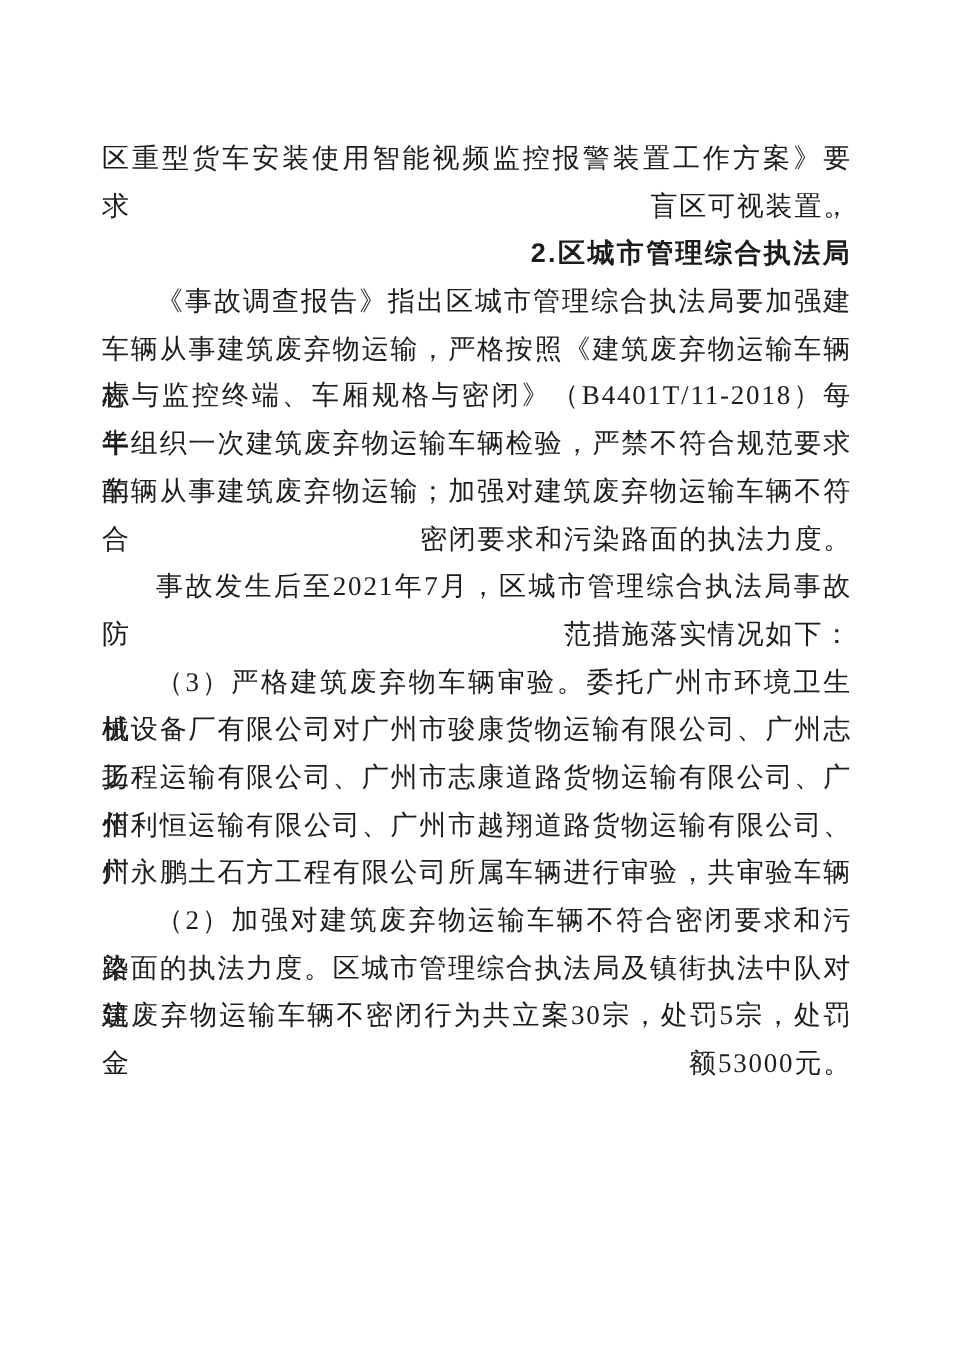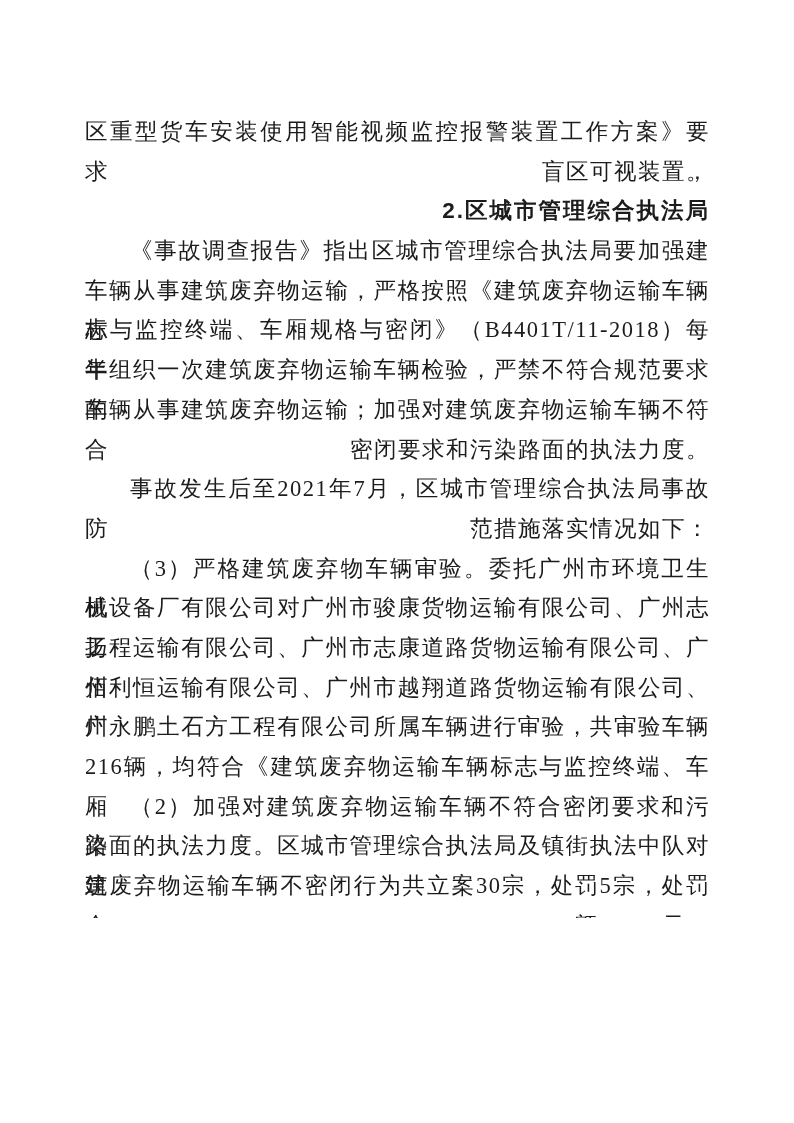--- a/index.html
+++ b/index.html
@@ -69,21 +69,20 @@
     <div class="line fill">年组织一次建筑废弃物运输车辆检验，严禁不符合规范要求的</div>
     <div class="line fill">车辆从事建筑废弃物运输；加强对建筑废弃物运输车辆不符合</div>
     <div class="line">密闭要求和污染路面的执法力度。</div>
     <div class="line fill indent">事故发生后至2021年7月，区城市管理综合执法局事故防</div>
     <div class="line">范措施落实情况如下：</div>
     <div class="line fill indent">（3）严格建筑废弃物车辆审验。委托广州市环境卫生机</div>
     <div class="line fill">械设备厂有限公司对广州市骏康货物运输有限公司、广州志扬</div>
     <div class="line fill">工程运输有限公司、广州市志康道路货物运输有限公司、广州</div>
     <div class="line fill">佰利恒运输有限公司、广州市越翔道路货物运输有限公司、广</div>
     <div class="line fill">州永鹏土石方工程有限公司所属车辆进行审验，共审验车辆</div>
-    <div class="line fill">216辆，均符合《建筑废弃物运输车辆标志与监控终端、车厢</div>
     <div class="line fill indent">（2）加强对建筑废弃物运输车辆不符合密闭要求和污染</div>
     <div class="line fill">路面的执法力度。区城市管理综合执法局及镇街执法中队对建</div>
     <div class="line fill">筑废弃物运输车辆不密闭行为共立案30宗，处罚5宗，处罚金</div>
     <div class="line">额53000元。</div>
   </div>
 
   <div class="page-number">7</div>
 </div>
 
 </body></html>

